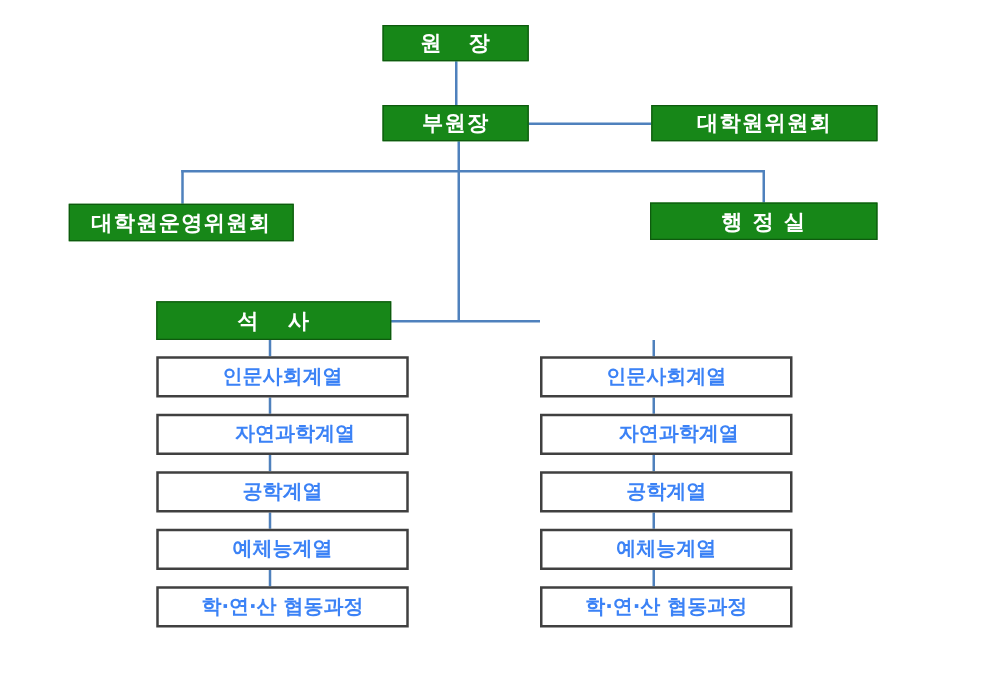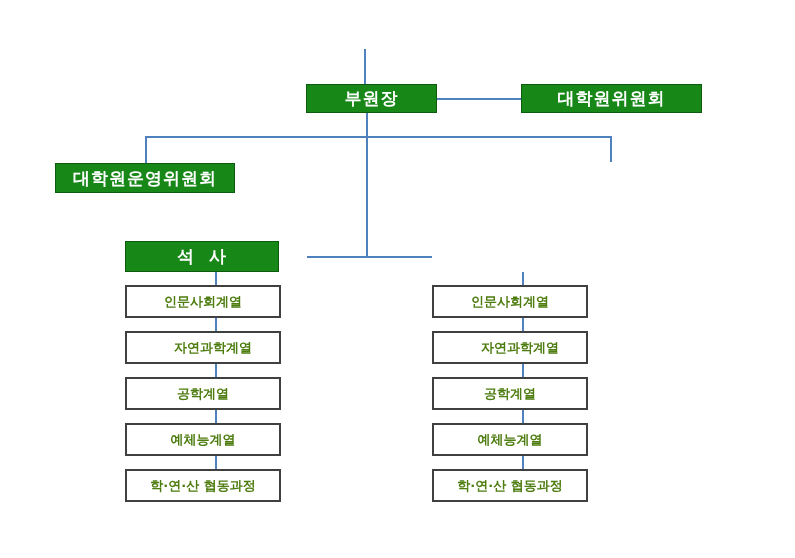--- a/index.html
+++ b/index.html
@@ -27,47 +27,47 @@
     justify-content: center;
     white-space: pre;
     box-sizing: border-box;
     z-index: 2;
     letter-spacing: 1px;
   }
   .wbox {
     position: absolute;
     background: #ffffff;
     border: 2px solid #404040;
-    color: #4d7c0f;
+    color: #3b82f6;
     font-weight: bold;
-    font-size: 13px;
+    font-size: 16px;
     display: flex;
     align-items: center;
     justify-content: center;
     white-space: pre;
     box-sizing: border-box;
     z-index: 2;
-    width: 156px;
+    width: 202px;
     height: 33px;
   }
   .line {
     position: absolute;
     background: #4f81bd;
     z-index: 1;
   }
   .vline { width: 1.5px; }
   .hline { height: 1.5px; }
 
   
   .n-director  { left: 306px; top: 20px;  width: 117px; height: 29px; }
-  .n-vice      { left: 306px; top: 84px;  width: 131px; height: 29px; }
+  .n-vice      { left: 306px; top: 84px;  width: 117px; height: 29px; }
   .n-gradcom   { left: 521px; top: 84px;  width: 181px; height: 29px; }
   .n-steering  { left: 55px;  top: 163px; width: 180px; height: 30px; }
   .n-admin     { left: 520px; top: 162px; width: 182px; height: 30px; }
-  .n-masters   { left: 125px; top: 241px; width: 154px; height: 31px; }
+  .n-masters   { left: 125px; top: 241px; width: 188px; height: 31px; font-family: Liberation Mono, monospace; }
   .n-doctoral  { left: 432px; top: 241px; width: 182px; height: 31px; }
 
   
   .col-left  { left: 125px; }
   .col-right { left: 432px; }
   .row-0 { top: 285px; }
   .row-1 { top: 331px; padding-left: 20px; }
   .row-2 { top: 377px; }
   .row-3 { top: 423px; }
   .row-4 { top: 469px; }
@@ -91,23 +91,25 @@
   <div class="line vline l-director-vice"></div>
   <div class="line hline l-vice-gradcom"></div>
   <div class="line vline l-center-drop"></div>
   <div class="line hline l-rail"></div>
   <div class="line vline l-drop-steering"></div>
   <div class="line vline l-drop-admin"></div>
   <div class="line hline l-masters-doctoral"></div>
   <div class="line vline l-col-left"></div>
   <div class="line vline l-col-right"></div>
 
+  <div class="gbox n-director">원   장</div>
   <div class="gbox n-vice">부원장</div>
   <div class="gbox n-steering">대학원운영위원회</div>
   <div class="gbox n-gradcom">대학원위원회</div>
+  <div class="gbox n-admin">행 정 실</div>
   <div class="gbox n-masters">석  사</div>
 
   <div class="wbox col-left row-0">인문사회계열</div>
   <div class="wbox col-left row-1">자연과학계열</div>
   <div class="wbox col-left row-2">공학계열</div>
   <div class="wbox col-left row-3">예체능계열</div>
   <div class="wbox col-left row-4">학·연·산 협동과정</div>
 
   <div class="wbox col-right row-0">인문사회계열</div>
   <div class="wbox col-right row-1">자연과학계열</div>

